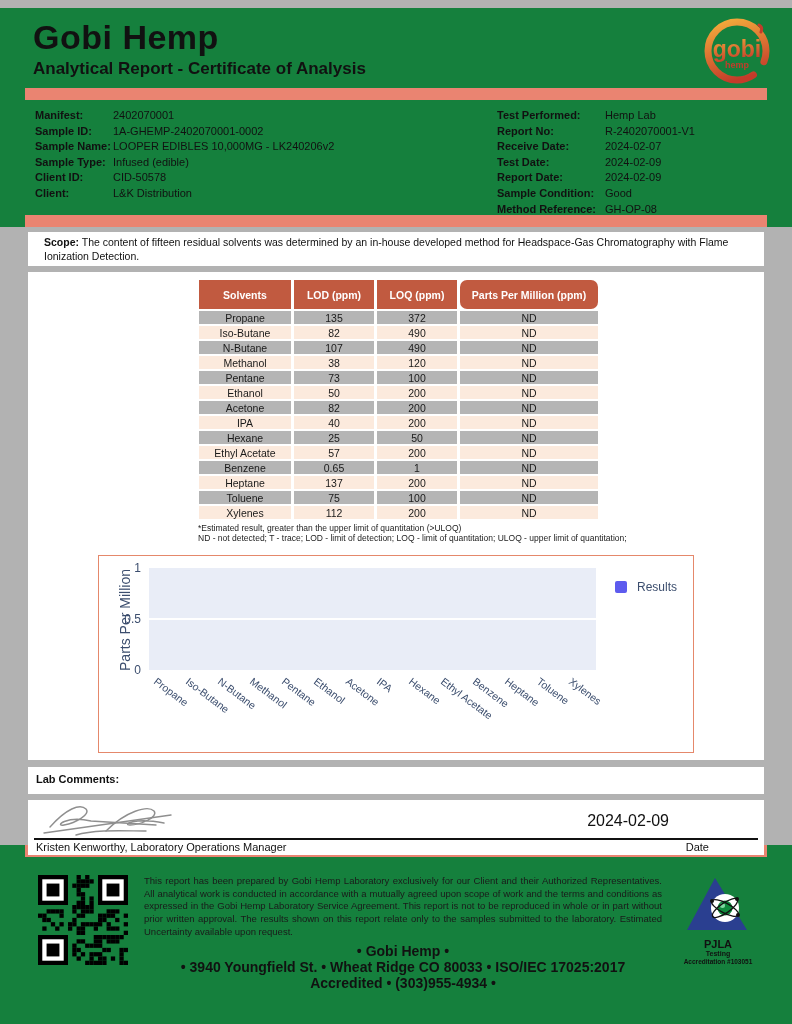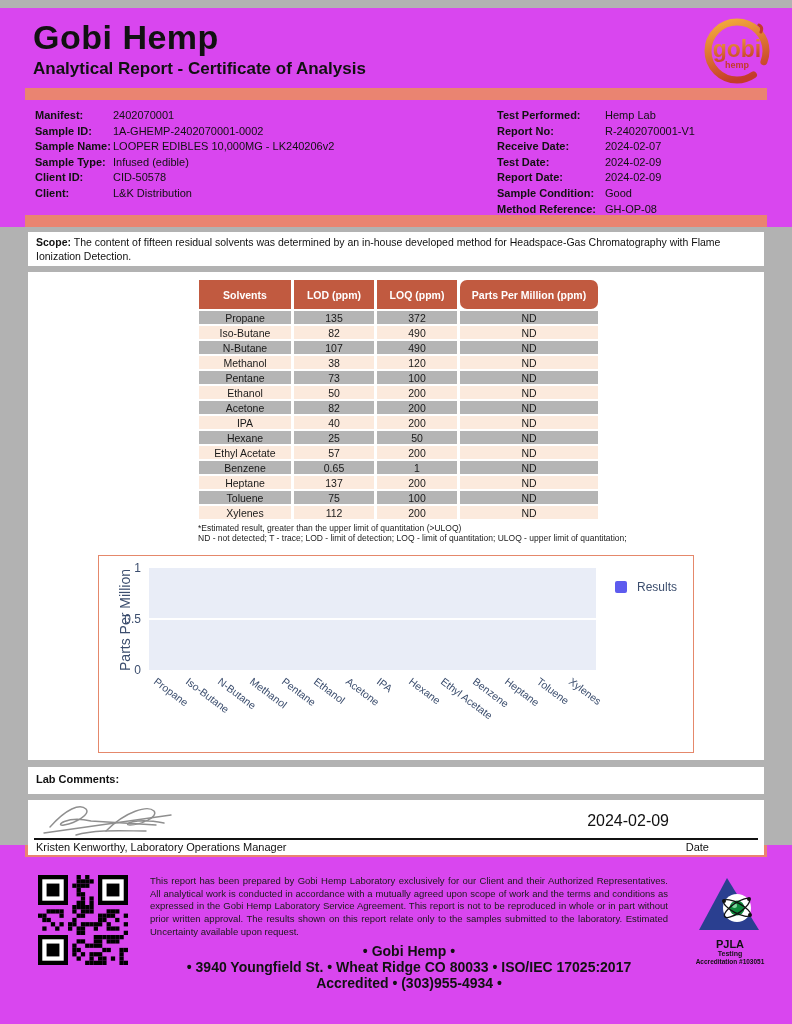--- a/index.html
+++ b/index.html
@@ -1,17 +1,17 @@
 <!DOCTYPE html>
 <html><head>
 <meta charset="utf-8">
 <style>
   * { margin:0; padding:0; box-sizing:border-box; }
   body { font-family:"Liberation Sans", sans-serif; background:#fff; }
-  .page { width:792px; height:1024px; position:relative; background:#d946ef; overflow:hidden; }
+  .page { width:792px; height:1024px; position:relative; background:#15803d; overflow:hidden; }
 
   .top-strip { height:8px; background:#b2b2b2; }
 
   .header { position:relative; height:80px; padding:10px 0 0 33px; }
   .header h1 { font-size:34px; font-weight:bold; color:#111; letter-spacing:0.5px; }
   .header h2 { font-size:17px; font-weight:bold; color:#111; margin-top:2px; }
   .logo { position:absolute; right:20px; top:8px; width:70px; height:70px; }
 
   .bar { height:12px; background:#ea8471; margin:0 25px; }
 
@@ -19,21 +19,21 @@
   .info-col-left { width:450px; }
   .info-col-right { flex:1; }
   .info-row { display:flex; font-size:11px; line-height:15.6px; color:#111; }
   .info-col-left .info-label { width:78px; font-weight:bold; flex-shrink:0; }
   .info-col-right .info-label { width:108px; font-weight:bold; flex-shrink:0; }
   .info-value { white-space:nowrap; }
 
   .gray-section { background:#b2b2b2; padding:5px 28px 6px; height:618px; }
   .white-box { background:#fff; }
 
-  .scope-box { padding:4px 8px; font-size:10.5px; line-height:1.3; color:#111; height:34px; margin-bottom:6px; }
+  .scope-box { padding:4px 16px; font-size:10.5px; line-height:1.3; color:#111; height:34px; margin-bottom:6px; }
   .scope-box b { font-weight:bold; }
 
   .main-box { height:488px; padding-top:6px; margin-bottom:7px; }
 
   table.solvents { border-collapse:separate; border-spacing:3px 2px; margin-left:168px; }
   table.solvents th { background:#c15a40; color:#fff; font-size:10.5px; font-weight:bold; padding:1px 4px; height:29px; }
   table.solvents td { font-size:10.5px; color:#1a1a1a; text-align:center; padding:0 4px; height:13px; }
   table.solvents tr.row-gray td { background:#b5b5b5; }
   table.solvents tr.row-peach td { background:#fceadd; }
   .col-solvent { width:92px; }
@@ -54,21 +54,21 @@
   .legend-label { font-size:12px; color:#3c4e6e; margin-left:10px; }
 
   .comments-box { height:27px; padding:6px 8px; font-size:11px; font-weight:bold; color:#111; margin-bottom:6px; }
 
   .sig-box { position:relative; height:55px; }
   .sig-svg { position:absolute; left:8px; top:1px; }
   .sig-date { position:absolute; right:95px; top:12px; font-size:16px; color:#111; }
   .sig-line { position:absolute; left:6px; right:6px; top:38px; height:2px; background:#111; }
   .sig-names { position:absolute; left:8px; right:55px; top:41px; display:flex; justify-content:space-between; font-size:11px; color:#111; }
 
-  .footer { display:flex; padding:18px 18px 0 38px; gap:22px; align-items:flex-start; }
+  .footer { display:flex; padding:18px 18px 0 38px; gap:16px; align-items:flex-start; }
   .qr { width:90px; height:90px; flex-shrink:0; }
   .disclaimer-wrap { width:518px; }
   .disclaimer { font-size:9.5px; line-height:1.34; color:#1a1a1a; text-align:justify; }
   .footer-bold { font-size:14px; font-weight:bold; text-align:center; margin-top:4px; color:#111; }
   .pjla { width:80px; text-align:center; flex-shrink:0; margin-top:2px; }
   .pjla-name { font-size:11px; font-weight:bold; color:#111; margin-top:1px; }
   .pjla-sub { font-size:7px; font-weight:bold; color:#111; }
   .pjla-accr { font-size:6.5px; font-weight:bold; color:#111; margin-top:1px; }
 </style>
 </head>

